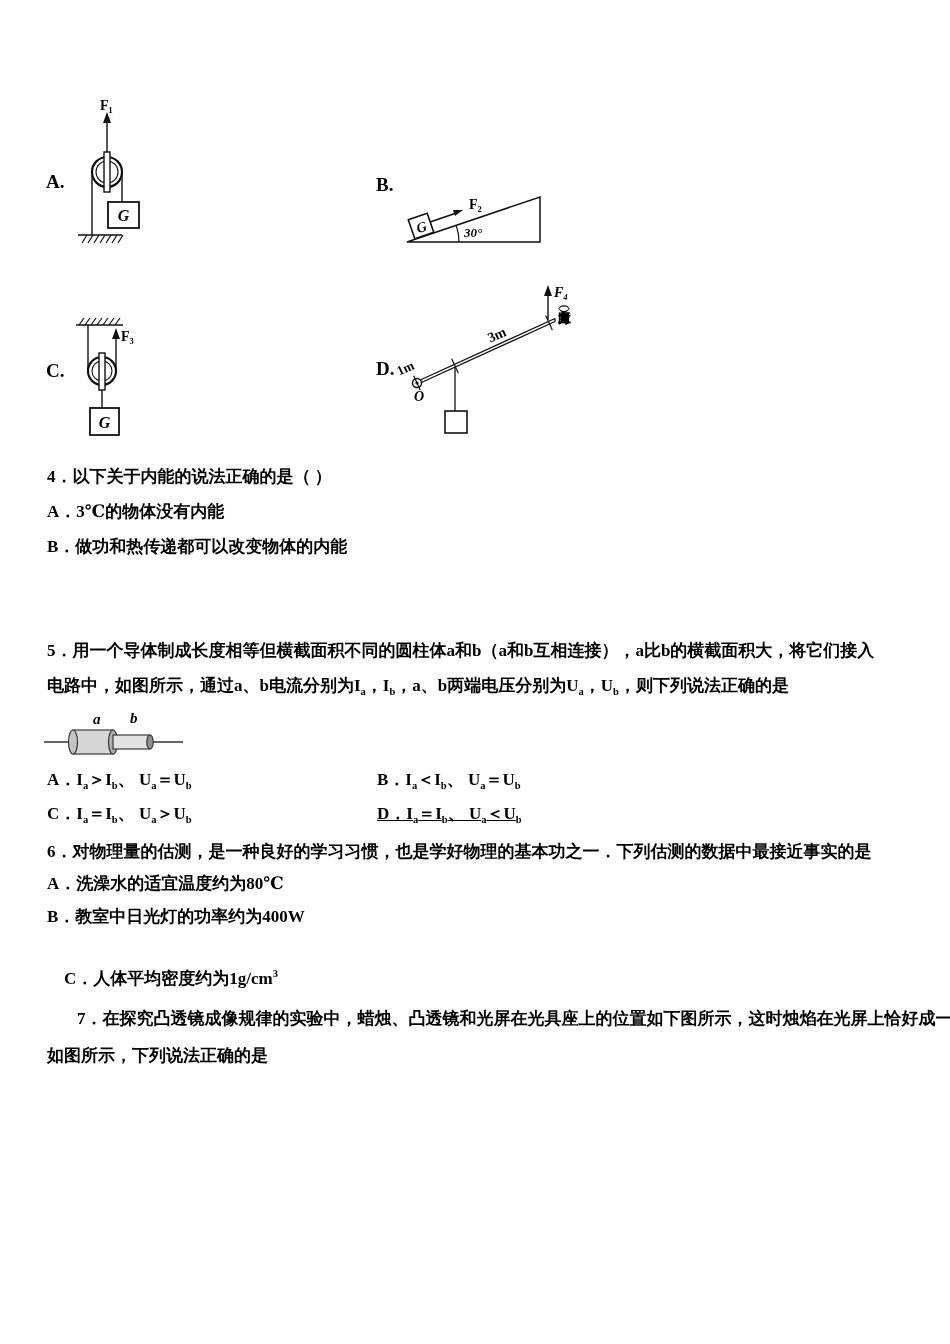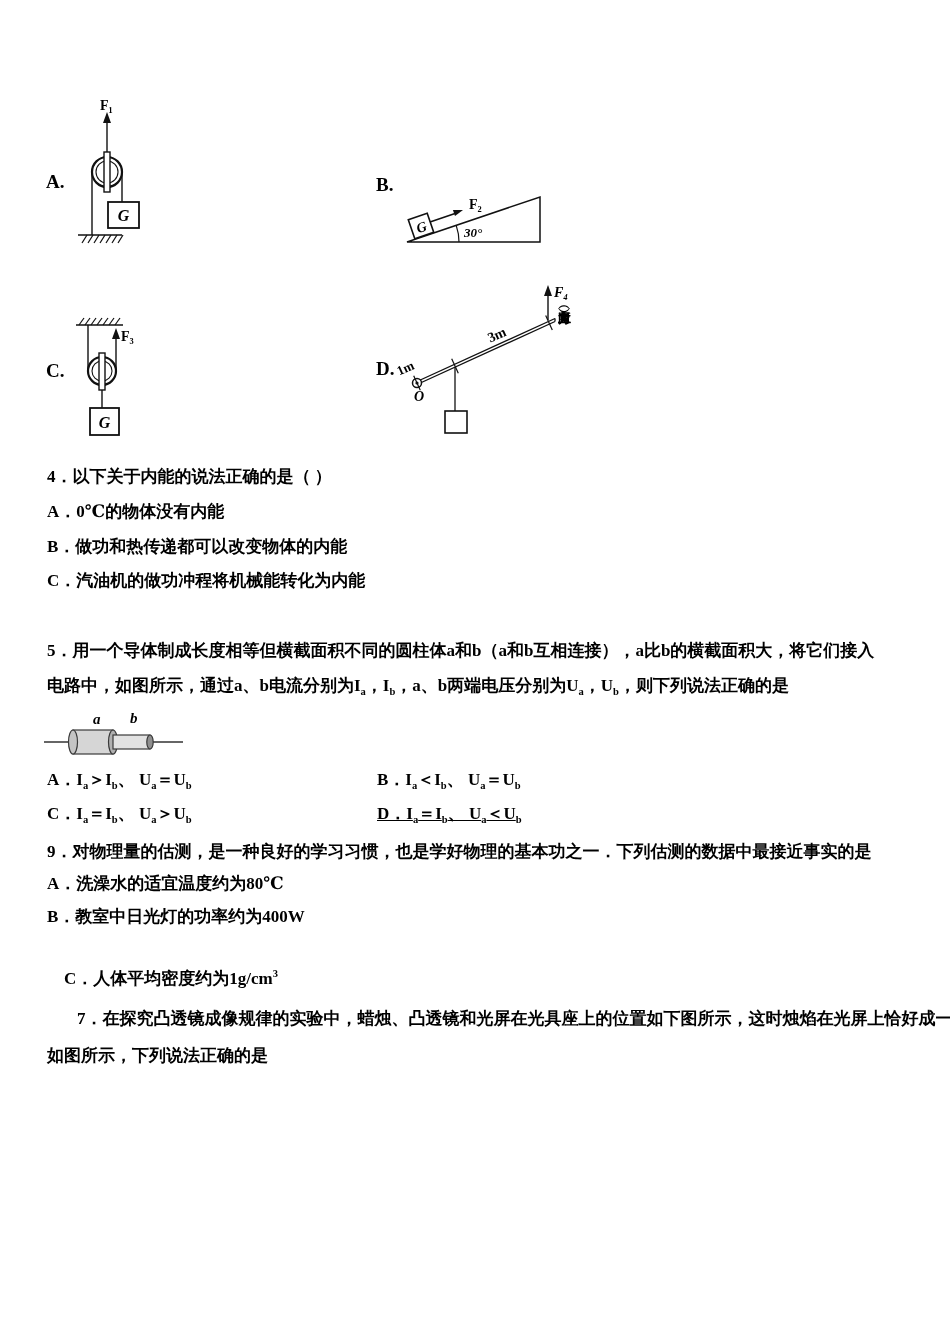--- a/index.html
+++ b/index.html
@@ -151,23 +151,22 @@
         <line x1="156" y1="13" x2="156" y2="39" stroke="#111" stroke-width="1.4"></line>
       </g>
       <text x="162" y="16" font-size="14" font-style="italic" font-weight="bold">F₄</text>
       <line x1="63" y1="86" x2="63" y2="130" stroke="#111" stroke-width="1.3"></line>
       <rect x="53" y="130" width="22" height="22" fill="#fff" stroke="#111" stroke-width="1.6"></rect>
     </svg>
     <div class="vnote" style="left:166px;top:20px;height:110px;">（方向竖直向上）</div>
   </div>
 
   <div class="line" style="left:47px;top:466px;">4．以下关于内能的说法正确的是（ ）</div>
-  <div class="line" style="left:47px;top:501px;">A．0℃的物体没有内能</div>
+  <div class="line" style="left:47px;top:501px;">A．3℃的物体没有内能</div>
   <div class="line" style="left:47px;top:536px;">B．做功和热传递都可以改变物体的内能</div>
-  <div class="line" style="left:47px;top:570px;">C．汽油机的做功冲程将机械能转化为内能</div>
 
   <div class="line" style="left:47px;top:640px;">5．用一个导体制成长度相等但横截面积不同的圆柱体a和b（a和b互相连接），a比b的横截面积大，将它们接入</div>
   <div class="line" style="left:47px;top:675px;"><span>电路中，如图所示，通过a、b电流分别为I</span><sub>a</sub><span>，I</span><sub>b</sub><span>，a、b两端电压分别为U</span><sub>a</sub><span>，U</span><sub>b</sub><span>，则下列说法正确的是</span></div>
 
   <div class="fig" style="left:43px;top:703px;width:145px;height:62px;">
     <svg width="145" height="62" viewBox="0 0 145 62">
       <text x="50" y="21" font-size="15" font-style="italic" font-weight="bold">a</text>
       <text x="87" y="20" font-size="15" font-style="italic" font-weight="bold">b</text>
       <line x1="1" y1="39" x2="30" y2="39" stroke="#333" stroke-width="1.5"></line>
       <line x1="107" y1="39" x2="140" y2="39" stroke="#333" stroke-width="1.5"></line>
@@ -181,21 +180,21 @@
         <ellipse cx="107" cy="39" rx="3.2" ry="7" fill="#8f8f8f" stroke="#3a3a3a" stroke-width="1.2"></ellipse>
       </g>
     </svg>
   </div>
 
   <div class="line" style="left:47px;top:769px;"><span>A．I</span><sub>a</sub><span>＞I</span><sub>b</sub><span>、 U</span><sub>a</sub><span>＝U</span><sub>b</sub></div>
   <div class="line" style="left:377px;top:769px;"><span>B．I</span><sub>a</sub><span>＜I</span><sub>b</sub><span>、 U</span><sub>a</sub><span>＝U</span><sub>b</sub></div>
   <div class="line" style="left:47px;top:803px;"><span>C．I</span><sub>a</sub><span>＝I</span><sub>b</sub><span>、 U</span><sub>a</sub><span>＞U</span><sub>b</sub></div>
   <div class="line" style="left:377px;top:803px;text-decoration:underline;"><span>D．I</span><sub>a</sub><span>＝I</span><sub>b</sub><span>、 U</span><sub>a</sub><span>＜U</span><sub>b</sub></div>
 
-  <div class="line" style="left:47px;top:841px;">9．对物理量的估测，是一种良好的学习习惯，也是学好物理的基本功之一．下列估测的数据中最接近事实的是</div>
+  <div class="line" style="left:47px;top:841px;">6．对物理量的估测，是一种良好的学习习惯，也是学好物理的基本功之一．下列估测的数据中最接近事实的是</div>
   <div class="line" style="left:47px;top:873px;">A．洗澡水的适宜温度约为80℃</div>
   <div class="line" style="left:47px;top:906px;">B．教室中日光灯的功率约为400W</div>
   <div class="line" style="left:64px;top:939px;margin-top:28px;"><span>C．人体平均密度约为1g/cm</span><sup>3</sup></div>
 
   <div class="line" style="left:47px;top:1008px;margin-left:30px;">7．在探究凸透镜成像规律的实验中，蜡烛、凸透镜和光屏在光具座上的位置如下图所示，这时烛焰在光屏上恰好成一</div>
   <div class="line" style="left:47px;top:1045px;">如图所示，下列说法正确的是</div>
 
 </div>
 
 </body></html>

